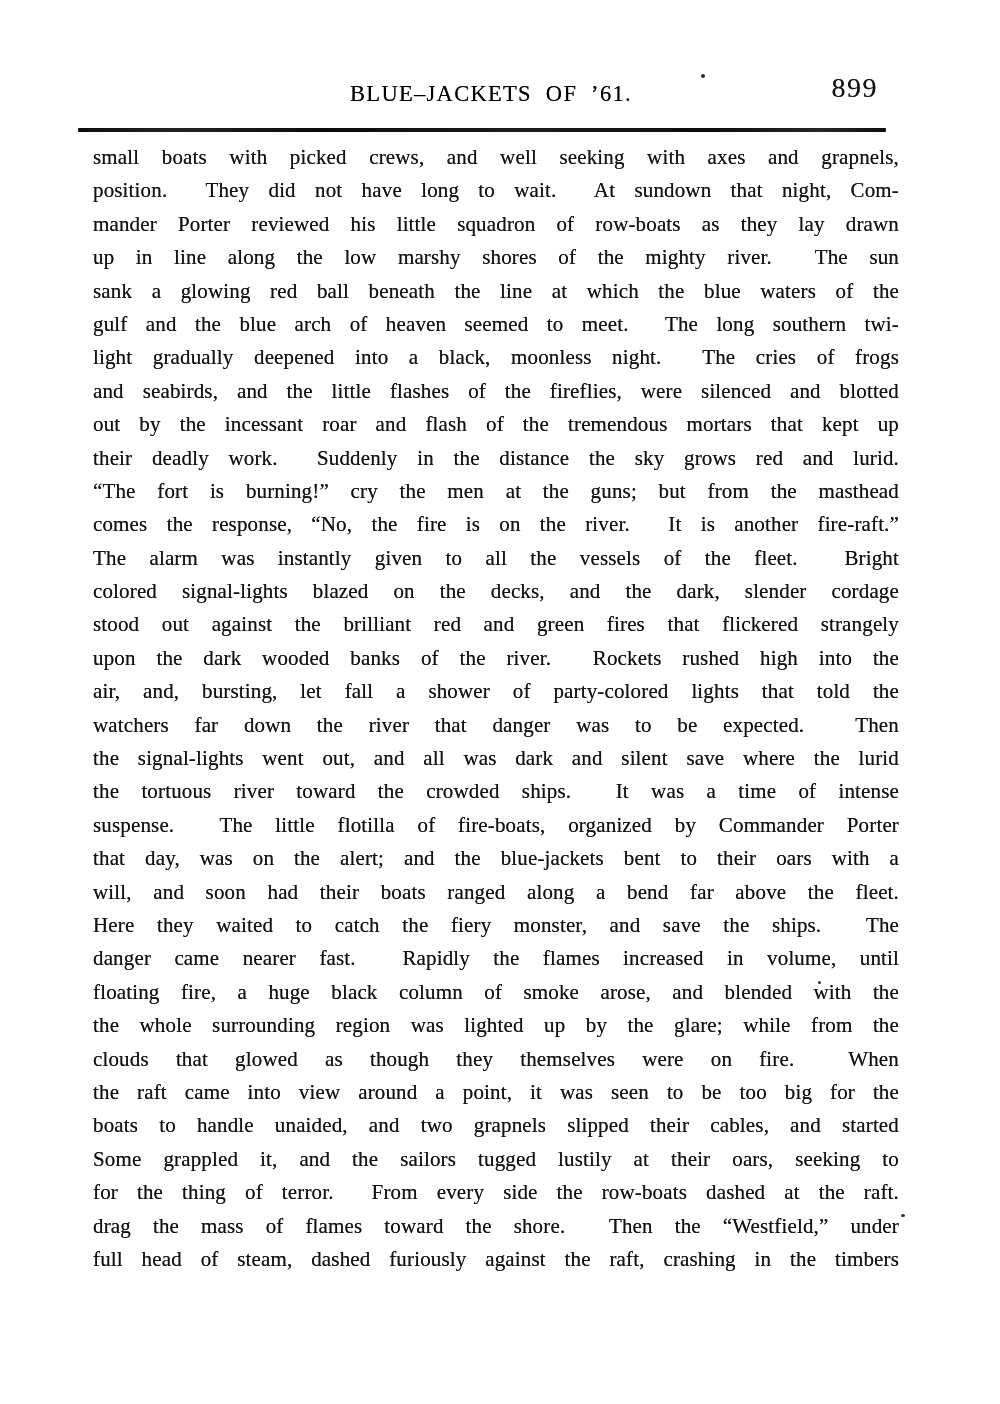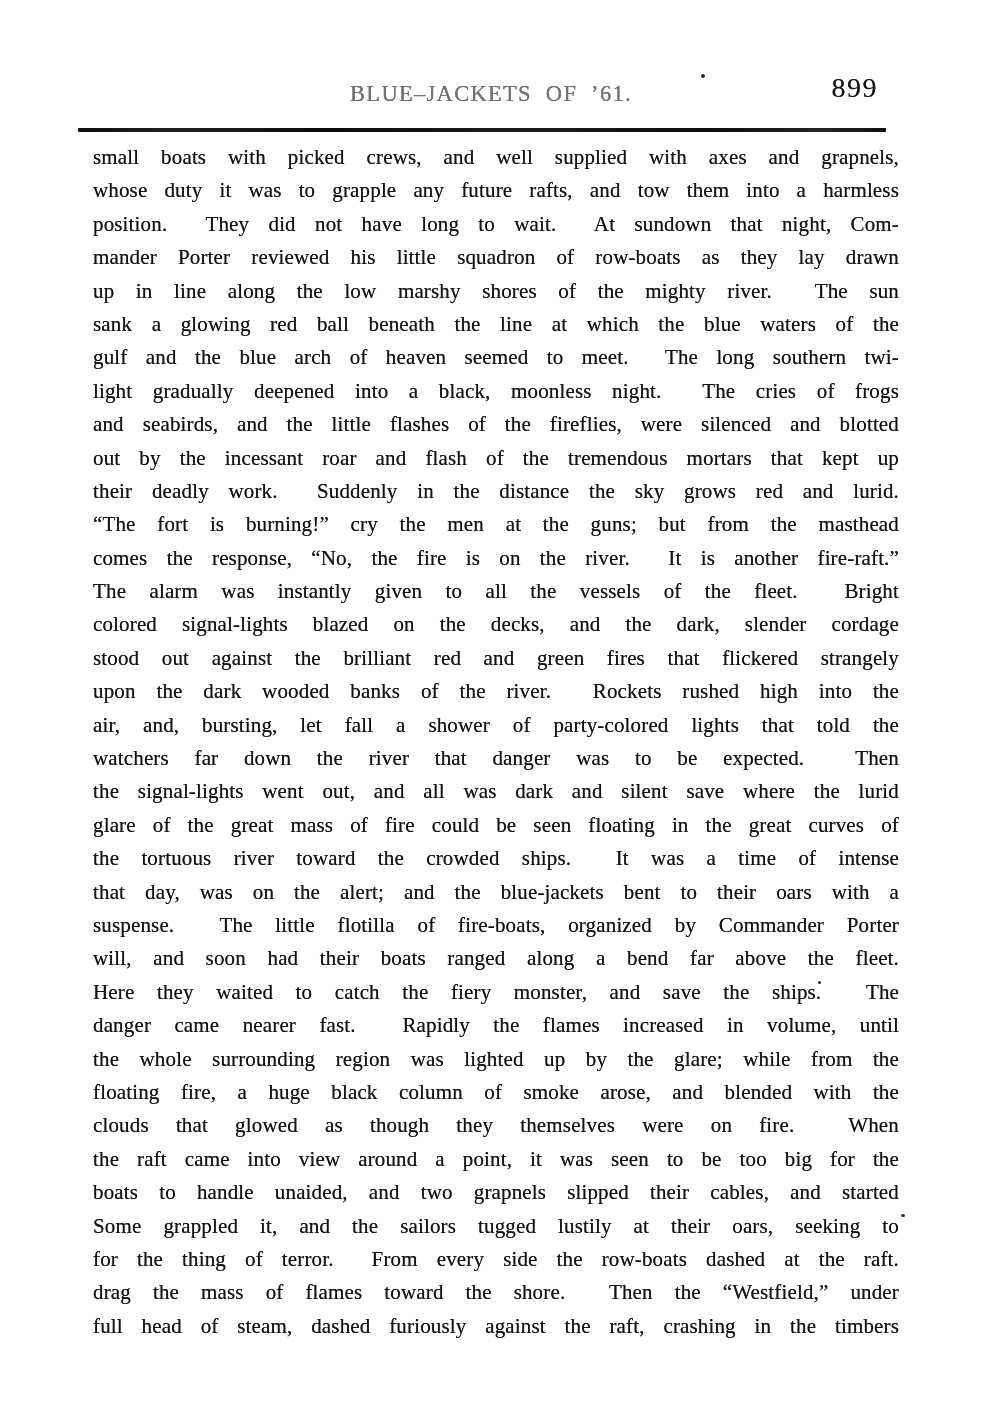--- a/index.html
+++ b/index.html
@@ -14,21 +14,21 @@
   }
   .head-title {
     position: absolute;
     left: 0;
     right: 18px;
     top: 81px;
     text-align: center;
     font-size: 22.5px;
     letter-spacing: 1.3px;
     word-spacing: 7px;
-    color: #737373;
+    color: #000000;
     text-shadow: 0 0 0.4px rgba(0,0,0,0.65);
   }
   .page-num {
     position: absolute;
     right: 122px;
     top: 72px;
     font-size: 28px;
     letter-spacing: 1.5px;
     color: #141414;
     text-shadow: 0 0 0.4px rgba(0,0,0,0.6);
@@ -76,49 +76,47 @@
 
   <div class="head-title">BLUE–JACKETS OF ’61.</div>
   <div class="page-num">899</div>
   <div class="rule"></div>
 
   <div class="speck s1"></div>
   <div class="speck s2"></div>
   <div class="speck s3"></div>
 
   <div class="body-text">
-    <div class="line">small boats with picked crews, and well supplied with axes and grapnels,</div>
-    <div class="line">whose duty it was to grapple any future rafts, and tow them into a harmless</div>
+    <div class="line">small boats with picked crews, and well seeking with axes and grapnels,</div>
     <div class="line">position.  They did not have long to wait.  At sundown that night, Com-</div>
     <div class="line">mander Porter reviewed his little squadron of row-boats as they lay drawn</div>
     <div class="line">up in line along the low marshy shores of the mighty river.  The sun</div>
     <div class="line">sank a glowing red ball beneath the line at which the blue waters of the</div>
     <div class="line">gulf and the blue arch of heaven seemed to meet.  The long southern twi-</div>
     <div class="line">light gradually deepened into a black, moonless night.  The cries of frogs</div>
     <div class="line">and seabirds, and the little flashes of the fireflies, were silenced and blotted</div>
     <div class="line">out by the incessant roar and flash of the tremendous mortars that kept up</div>
     <div class="line">their deadly work.  Suddenly in the distance the sky grows red and lurid.</div>
     <div class="line">“The fort is burning!” cry the men at the guns; but from the masthead</div>
     <div class="line">comes the response, “No, the fire is on the river.  It is another fire-raft.”</div>
     <div class="line">The alarm was instantly given to all the vessels of the fleet.  Bright</div>
     <div class="line">colored signal-lights blazed on the decks, and the dark, slender cordage</div>
     <div class="line">stood out against the brilliant red and green fires that flickered strangely</div>
     <div class="line">upon the dark wooded banks of the river.  Rockets rushed high into the</div>
     <div class="line">air, and, bursting, let fall a shower of party-colored lights that told the</div>
     <div class="line">watchers far down the river that danger was to be expected.  Then</div>
     <div class="line">the signal-lights went out, and all was dark and silent save where the lurid</div>
-    <div class="line">glare of the great mass of fire could be seen floating in the great curves of</div>
     <div class="line">the tortuous river toward the crowded ships.  It was a time of intense</div>
+    <div class="line">suspense.  The little flotilla of fire-boats, organized by Commander Porter</div>
     <div class="line">that day, was on the alert; and the blue-jackets bent to their oars with a</div>
-    <div class="line">suspense.  The little flotilla of fire-boats, organized by Commander Porter</div>
     <div class="line">will, and soon had their boats ranged along a bend far above the fleet.</div>
     <div class="line">Here they waited to catch the fiery monster, and save the ships.  The</div>
     <div class="line">danger came nearer fast.  Rapidly the flames increased in volume, until</div>
+    <div class="line">floating fire, a huge black column of smoke arose, and blended with the</div>
     <div class="line">the whole surrounding region was lighted up by the glare; while from the</div>
-    <div class="line">floating fire, a huge black column of smoke arose, and blended with the</div>
     <div class="line">clouds that glowed as though they themselves were on fire.  When</div>
     <div class="line">the raft came into view around a point, it was seen to be too big for the</div>
     <div class="line">boats to handle unaided, and two grapnels slipped their cables, and started</div>
     <div class="line">Some grappled it, and the sailors tugged lustily at their oars, seeking to</div>
     <div class="line">for the thing of terror.  From every side the row-boats dashed at the raft.</div>
     <div class="line">drag the mass of flames toward the shore.  Then the “Westfield,” under</div>
     <div class="line">full head of steam, dashed furiously against the raft, crashing in the timbers</div>
   </div>
 
 </div>

